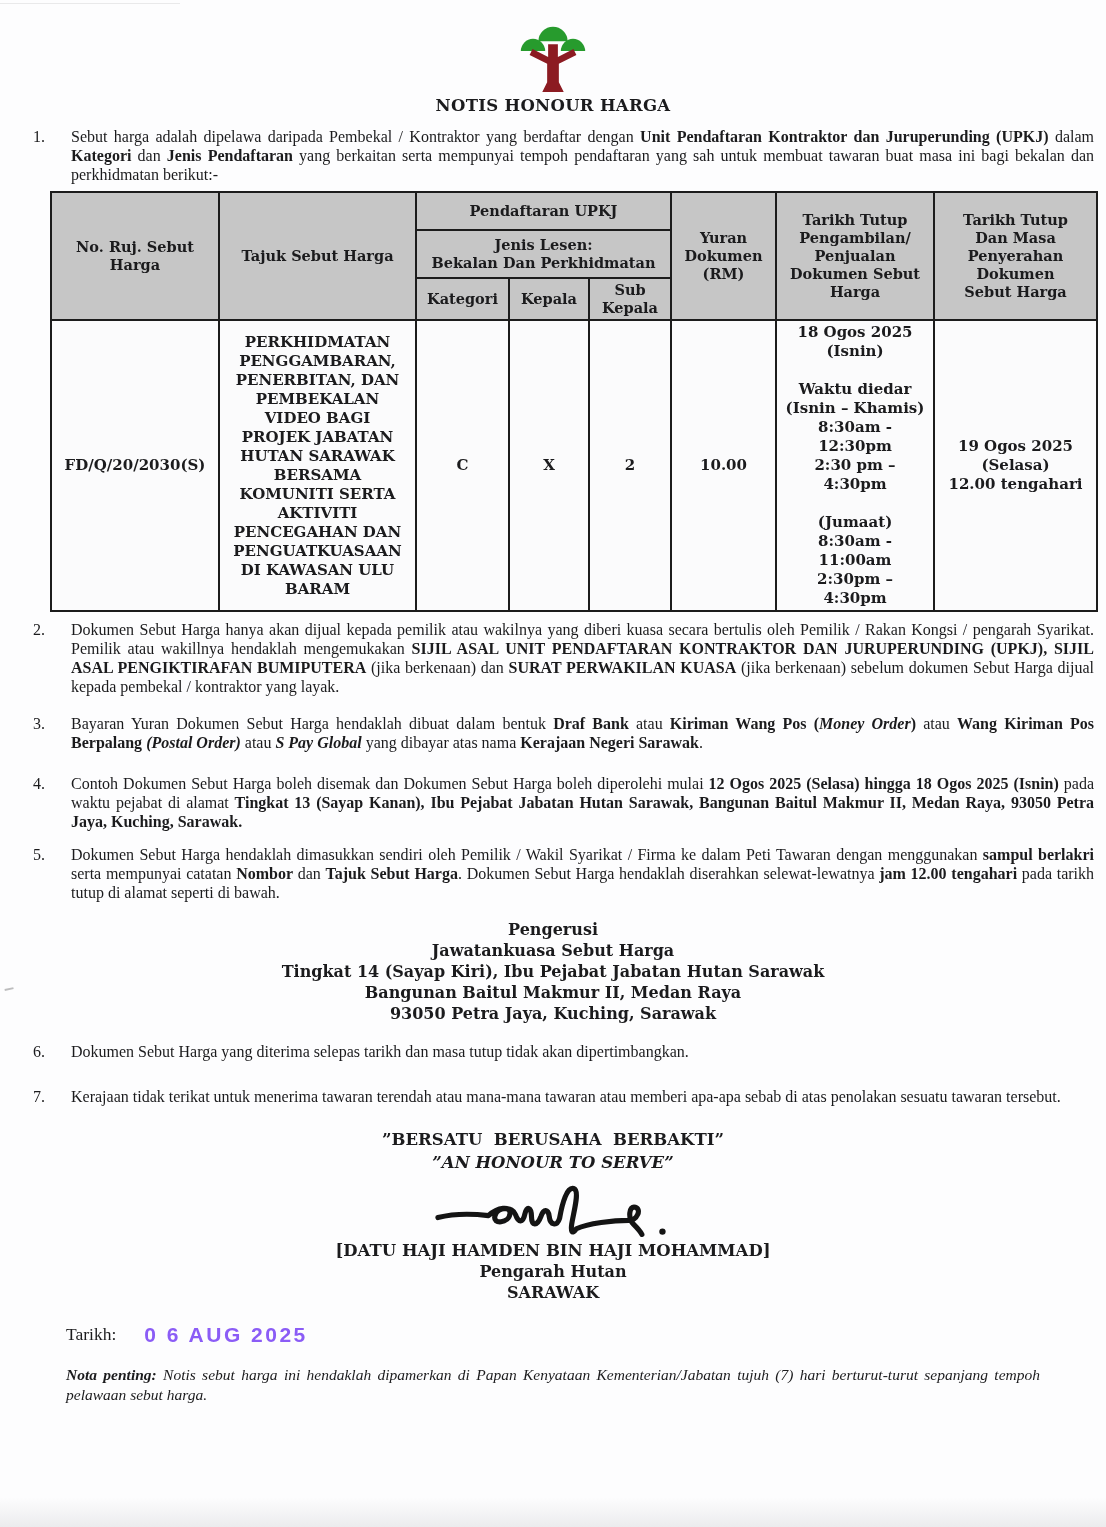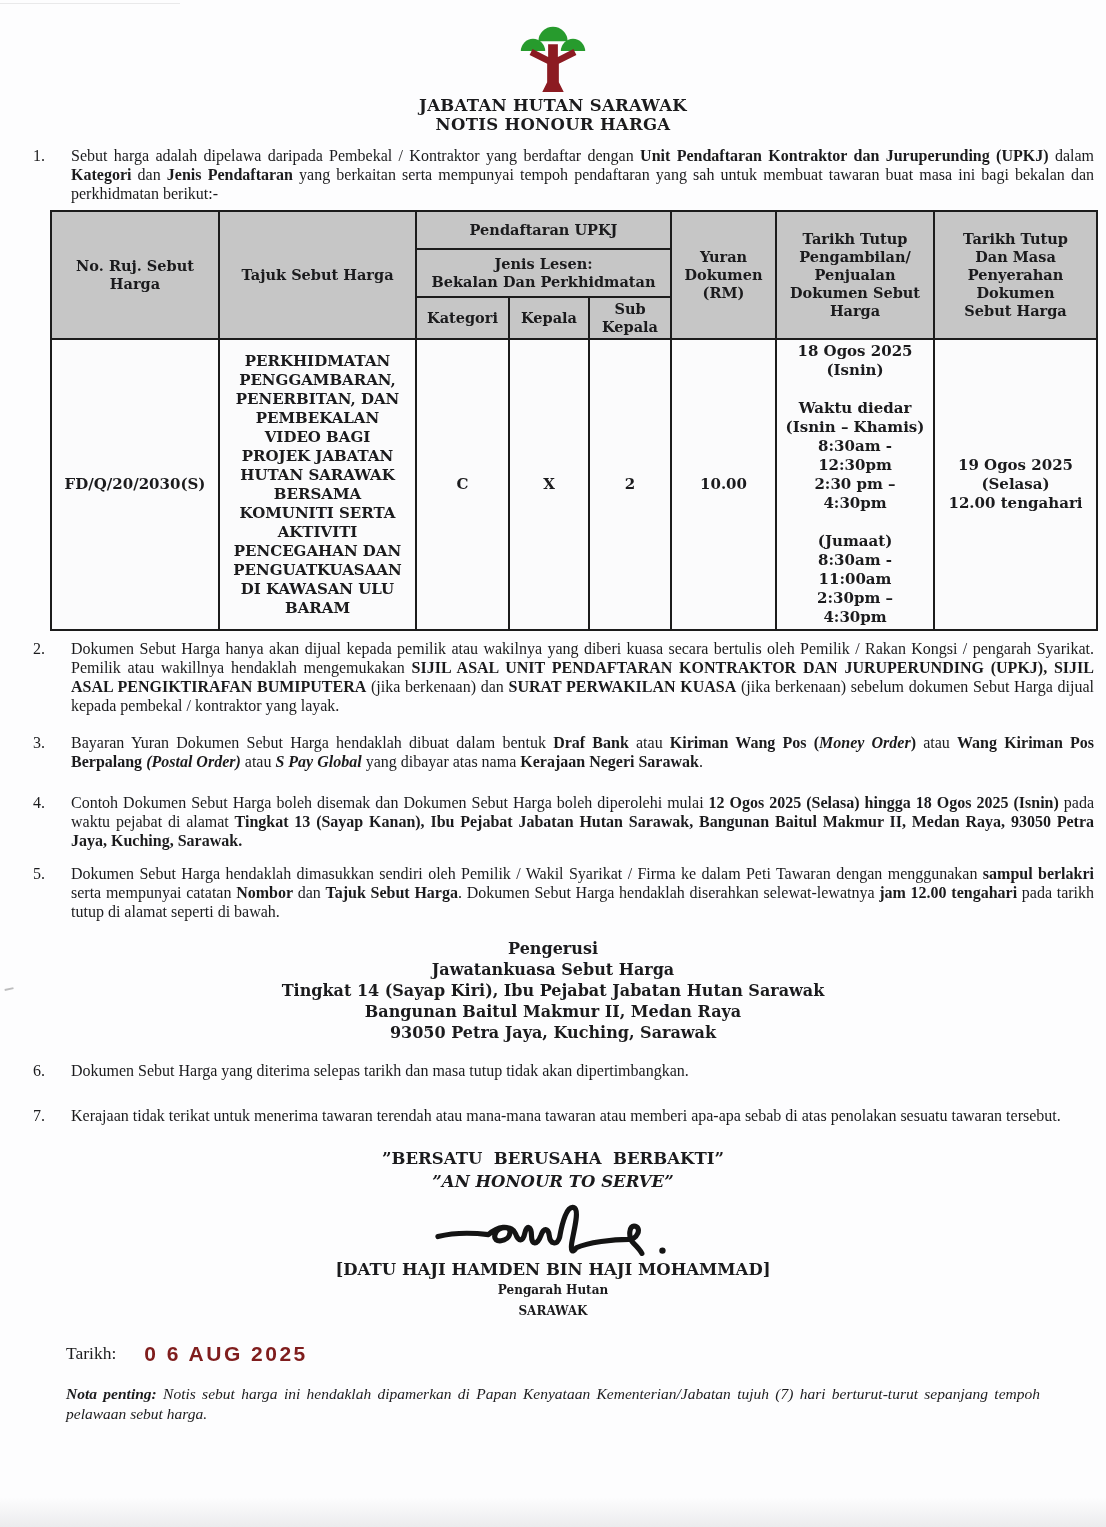--- a/index.html
+++ b/index.html
@@ -46,21 +46,21 @@
   }
   
   .motto{text-align:center;margin-top:22px;font-family:"DejaVu Serif",serif;
     font-weight:bold;font-size:16.5px;line-height:23px;}
   .motto .motto-my{word-spacing:.35em;}
   .motto .motto-en{font-style:italic;}
   
   .sig-block{text-align:center;margin-top:8px;}
   .sig-scribble{display:block;margin:0 auto;}
   .sig-name{font-family:"DejaVu Serif",serif;font-weight:bold;font-size:16.5px;line-height:21px;}
-  .sig-role,.sig-state{font-family:"DejaVu Serif",serif;font-weight:bold;font-size:12px;line-height:21px;}
+  .sig-role,.sig-state{font-family:"DejaVu Serif",serif;font-weight:bold;font-size:16px;line-height:21px;}
   
   .date-row{margin:18px 0 0 66px;display:flex;align-items:flex-end;gap:28px;font-size:17.5px;}
   .date-stamp{
     font-family:"Liberation Sans",sans-serif;font-weight:bold;font-size:21px;
     letter-spacing:2.5px;transform:translateY(2px);
   }
   
   .note{margin:20px 66px 0 66px;font-size:15.5px;line-height:20px;text-align:justify;}
   .note-label{font-weight:bold;font-style:italic;}
   .note-text{font-style:italic;}
@@ -80,21 +80,20 @@
     <div class="logo-wrap">
       <svg class="logo" width="78" height="82" viewBox="0 0 80 84">
         <g id="logo-canopy">
           <path d="M25 30 A15 15 0 1 1 55 30 Z" fill="#279b2d"></path>
           <path d="M7 40 A12.5 12.5 0 1 1 32 40 Z" fill="#279b2d"></path>
           <path d="M48 40 A12.5 12.5 0 1 1 73 40 Z" fill="#279b2d"></path>
         </g>
         <path id="logo-trunk" fill="#8c1b22" d="M35 33 H45 V46 L61 38 L64 44 L46 53 V72 L51 82 H29 L34 72 V53 L16 44 L19 38 L35 46 Z"></path>
       </svg>
     </div>
-    <div class="agency-title">JABATAN HUTAN SARAWAK</div>
     <div class="notice-title">NOTIS HONOUR HARGA</div>
   </div>
 
   <div class="para mt12">
     <div class="para-num">1.</div>
     <div class="para-body"><span>Sebut harga adalah dipelawa daripada Pembekal / Kontraktor yang berdaftar dengan </span><span class="b">Unit Pendaftaran Kontraktor dan Juruperunding (UPKJ)</span><span> dalam </span><span class="b">Kategori</span><span> dan </span><span class="b">Jenis Pendaftaran</span><span> yang berkaitan serta mempunyai tempoh pendaftaran yang sah untuk membuat tawaran buat masa ini bagi bekalan dan perkhidmatan berikut:-</span></div>
   </div>
 
   <table class="tender">
     <colgroup>
@@ -236,21 +235,21 @@
            C 221 49, 224 52, 226 56"></path>
       <circle cx="248" cy="53" r="3.4" fill="#141414"></circle>
     </svg>
     <div class="sig-name">[DATU HAJI HAMDEN BIN HAJI MOHAMMAD]</div>
     <div class="sig-role">Pengarah Hutan</div>
     <div class="sig-state">SARAWAK</div>
   </div>
 
   <div class="date-row">
     <span class="date-label">Tarikh:</span>
-    <span class="date-stamp" style="color: #7f1d1d;">0 6  AUG  2025</span>
+    <span class="date-stamp" style="color: #8b5cf6;">0 6  AUG  2025</span>
   </div>
 
   <div class="note">
     <span class="note-label">Nota penting:</span><span class="note-text"> Notis sebut harga ini hendaklah dipamerkan di Papan Kenyataan Kementerian/Jabatan tujuh (7) hari berturut-turut sepanjang tempoh pelawaan sebut harga.</span>
   </div>
 
   <div class="scan-top"></div>
   <div class="scan-mark"></div>
   <div class="scan-bottom"></div>
 </div>

